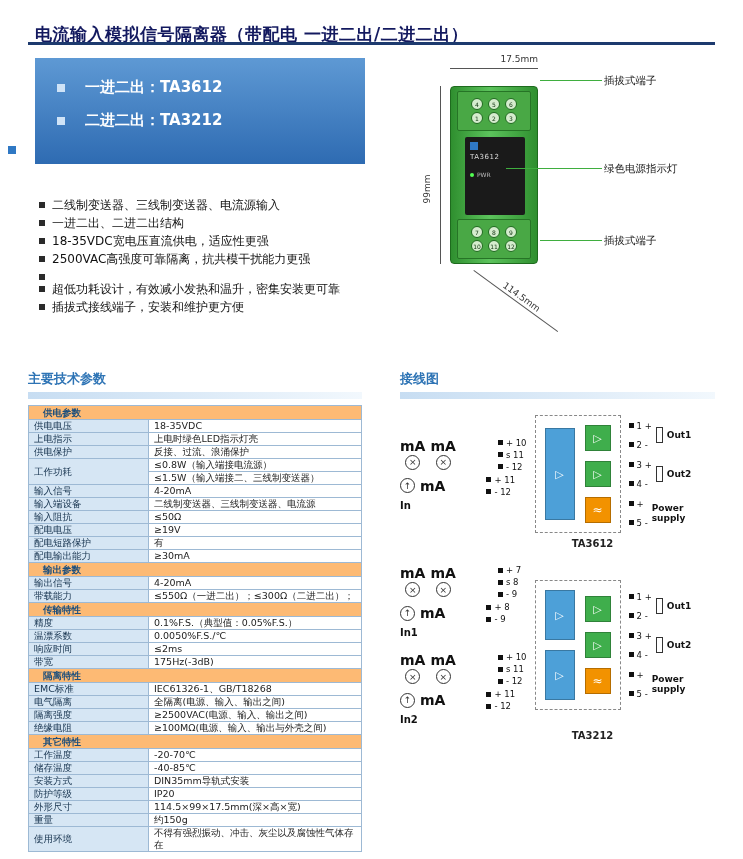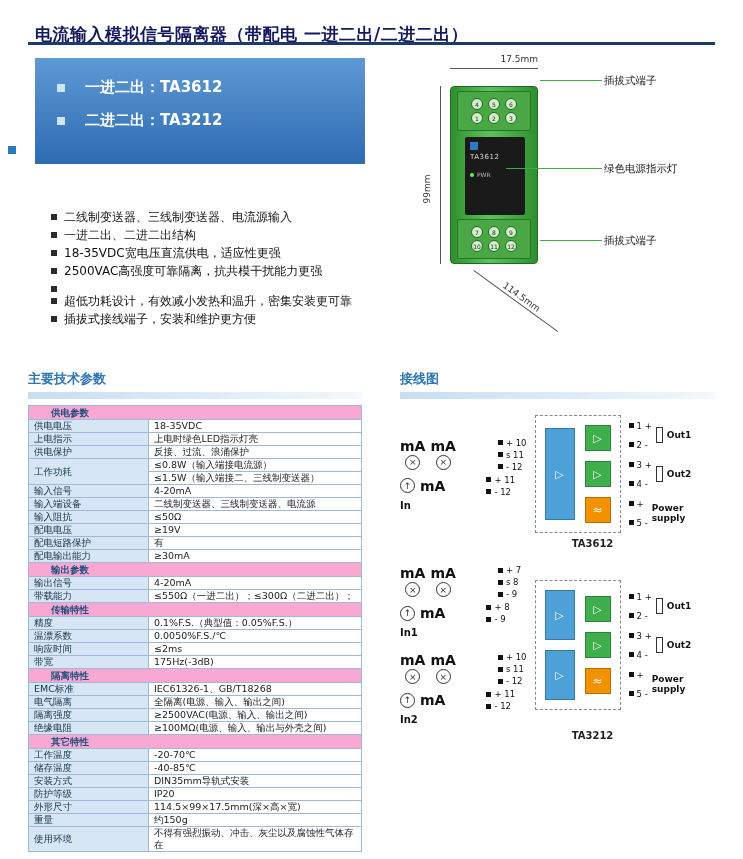--- a/index.html
+++ b/index.html
@@ -12,21 +12,21 @@
   .title-rule { position:absolute; left:28px; top:42px; width:687px; height:3px; background:#1d3a6e; }
   .accent-sq { position:absolute; left:8px; top:146px; width:8px; height:8px; background:#2f78c4; }
 
   
   .models-box { position:absolute; left:35px; top:58px; width:330px; height:106px;
     background:linear-gradient(180deg,#5e99d4,#2e6bb2); padding:20px 0 0 22px; }
   .model-line { display:flex; align-items:center; gap:20px; color:#fff; font-size:15px; font-weight:bold; margin-bottom:14px; }
   .mbullet { width:8px; height:8px; background:#cfe3f7; flex:0 0 8px; }
 
   
-  .features { position:absolute; left:35px; top:192px; width:375px; list-style:none; margin:16px; padding:0; }
+  .features { position:absolute; left:35px; top:192px; width:375px; list-style:none; margin:4px; padding:0; }
   .feat { display:flex; gap:7px; align-items:flex-start; font-size:12px; line-height:18px; color:#111; }
   .fbullet { width:6px; height:6px; background:#2a2a2a; margin-top:6px; flex:0 0 6px; }
 
   
   .product { position:absolute; left:408px; top:52px; width:307px; height:312px; }
   .module { position:absolute; left:42px; top:34px; width:88px; height:178px;
     background:linear-gradient(90deg,#2f8f2f,#5cc35c 45%,#2f8f2f); border:1px solid #1e6b1e; border-radius:4px; }
   .tblock { position:absolute; left:6px; width:74px; height:40px; background:#49a845; border:1px solid #267426; border-radius:2px;
     display:flex; flex-direction:column; justify-content:center; gap:2px; }
   .tblock.top { top:4px; } .tblock.bot { bottom:4px; }
@@ -54,21 +54,21 @@
   .cl3 { top:182px; } .l3 { left:132px; top:188px; width:62px; }
 
   
   .sec-title { font-size:13px; font-weight:bold; color:#2e74b5; display:block; margin-bottom:4px; }
   .sec-bar { height:7px; background:linear-gradient(90deg,#c7ddf2,#f2f8fd); margin-bottom:6px; }
 
   
   .col-left { position:absolute; left:28px; top:370px; width:334px; }
   .spec-table { border:1px solid #9db9d4; border-bottom:none; font-size:9.5px; }
   .srow { display:flex; border-bottom:1px solid #9db9d4; }
-  .srow.sec { background:#f9a8d4; font-weight:bold; color:#1d4f7c; padding:0 22px; line-height:13px; }
+  .srow.sec { background:#fdba74; font-weight:bold; color:#1d4f7c; padding:0 14px; line-height:13px; }
   .slabel { flex:0 0 120px; background:#d6e6f4; padding:0 5px; border-right:1px solid #9db9d4; color:#14314d; line-height:12px; display:flex; align-items:center; }
   .svalue { flex:1; padding:0 5px; background:#fff; line-height:12px; display:flex; flex-direction:column; justify-content:center; }
   .svalue.multi { padding:0; }
   .svline { padding:0 5px; line-height:12px; }
   .svline + .svline { border-top:1px solid #9db9d4; }
 
   
   .col-right { position:absolute; left:400px; top:370px; width:315px; }
   .diagram { margin:16px 0 10px; }
   .dg-main { display:flex; align-items:center; gap:8px; }

